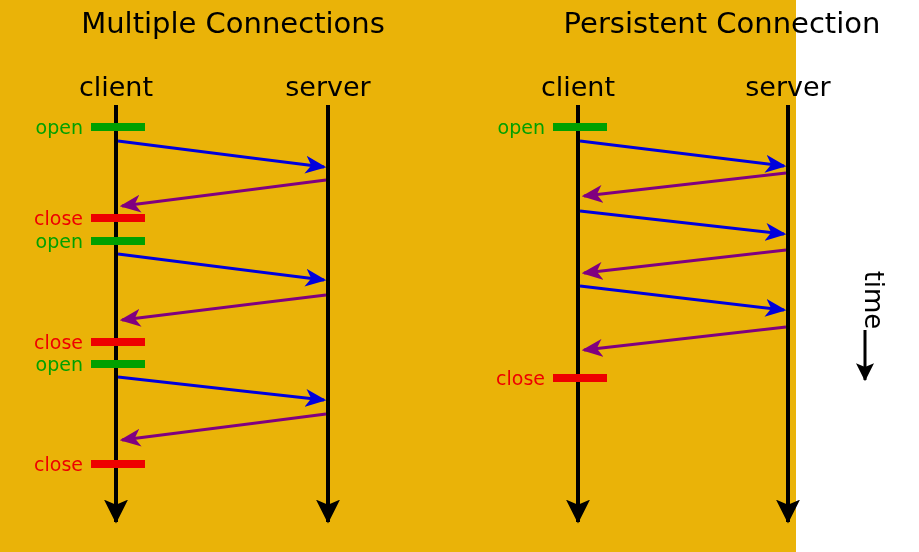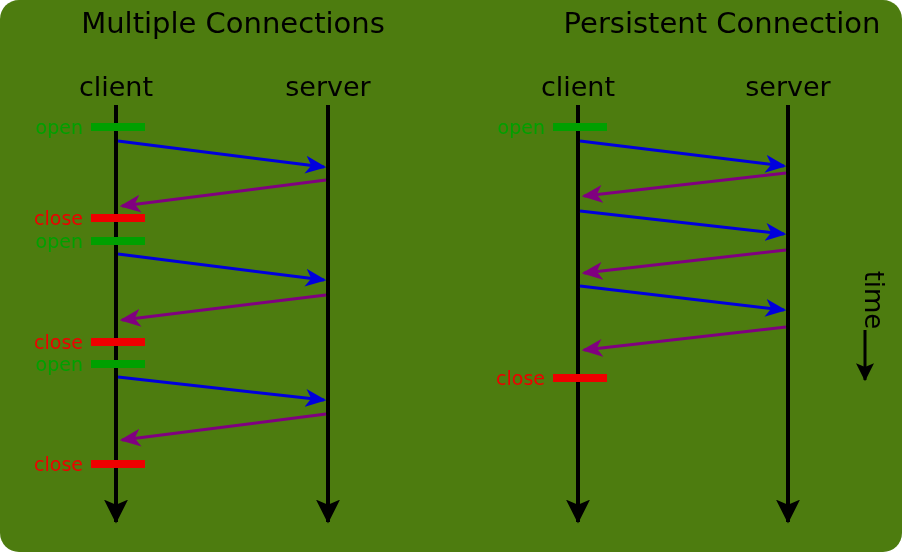--- a/index.html
+++ b/index.html
@@ -8,24 +8,23 @@
     background: #ffffff;
   }
   body {
     width: 919px;
     height: 552px;
     overflow: hidden;
     font-family: "DejaVu Sans", sans-serif;
   }
   #stage {
     position: relative;
-    width: 902px;
+    width: 796px;
     height: 552px;
-    background: #4d7c0f;
-    border-radius: 19px;
+    background: #eab308;
   }
   #diagram-svg {
     position: absolute;
     left: 0;
     top: 0;
     width: 919px;
     height: 552px;
     display: block;
   }
   text {

